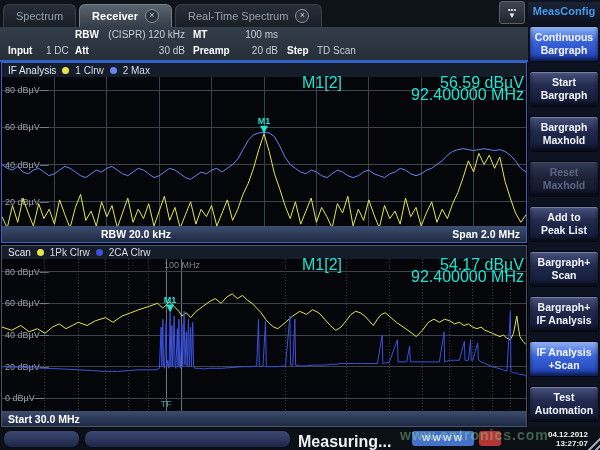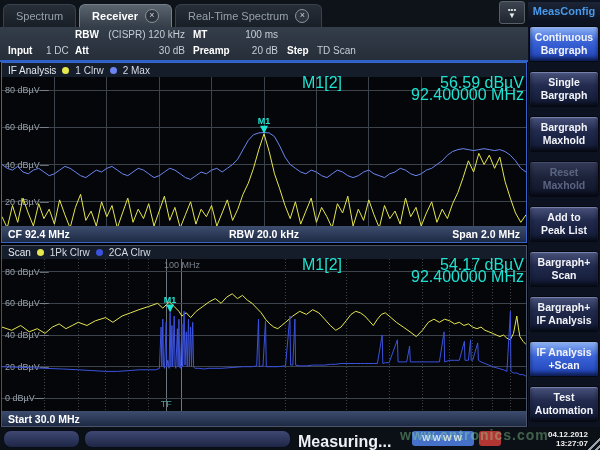--- a/index.html
+++ b/index.html
@@ -166,21 +166,20 @@
         </svg>
       <div class="marker-readout">
         <div class="mr-top">
           <span>M1[2]</span>
           <span>56.59 dBµV</span>
         </div>
         <div class="mr-freq">92.400000 MHz</div>
       </div>
     </div>
     <div class="panel-footer">
-      <span class="pf-left">CF 92.4 MHz</span>
       <span class="pf-center">RBW 20.0 kHz</span>
       <span class="pf-right">Span 2.0 MHz</span>
     </div>
   </div>
 
   <div class="panel" id="panel-scan">
     <div class="panel-header">
       <span>Scan</span>
       <span class="trace-dot" style="background: rgb(230, 230, 78);"></span>
       <span class="trace-name">1Pk Clrw</span>
@@ -231,21 +230,21 @@
     </div>
     <div class="panel-footer">
       <span class="pf-left">Start 30.0 MHz</span>
     </div>
   </div>
 
   <div class="sidebar">
     <div class="sidebar-title">MeasConfig</div>
     <div class="skey" style="top:26px" data-state="active">Continuous
 Bargraph</div>
-    <div class="skey" style="top:71px" data-state="normal">Single
+    <div class="skey" style="top:71px" data-state="normal">Start
 Bargraph</div>
     <div class="skey" style="top:116px" data-state="normal">Bargraph
 Maxhold</div>
     <div class="skey" style="top:161px" data-state="disabled">Reset
 Maxhold</div>
     <div class="skey" style="top:206px" data-state="normal">Add to
 Peak List</div>
     <div class="skey" style="top:251px" data-state="normal">Bargraph+
 Scan</div>
     <div class="skey" style="top:296px" data-state="normal">Bargraph+

